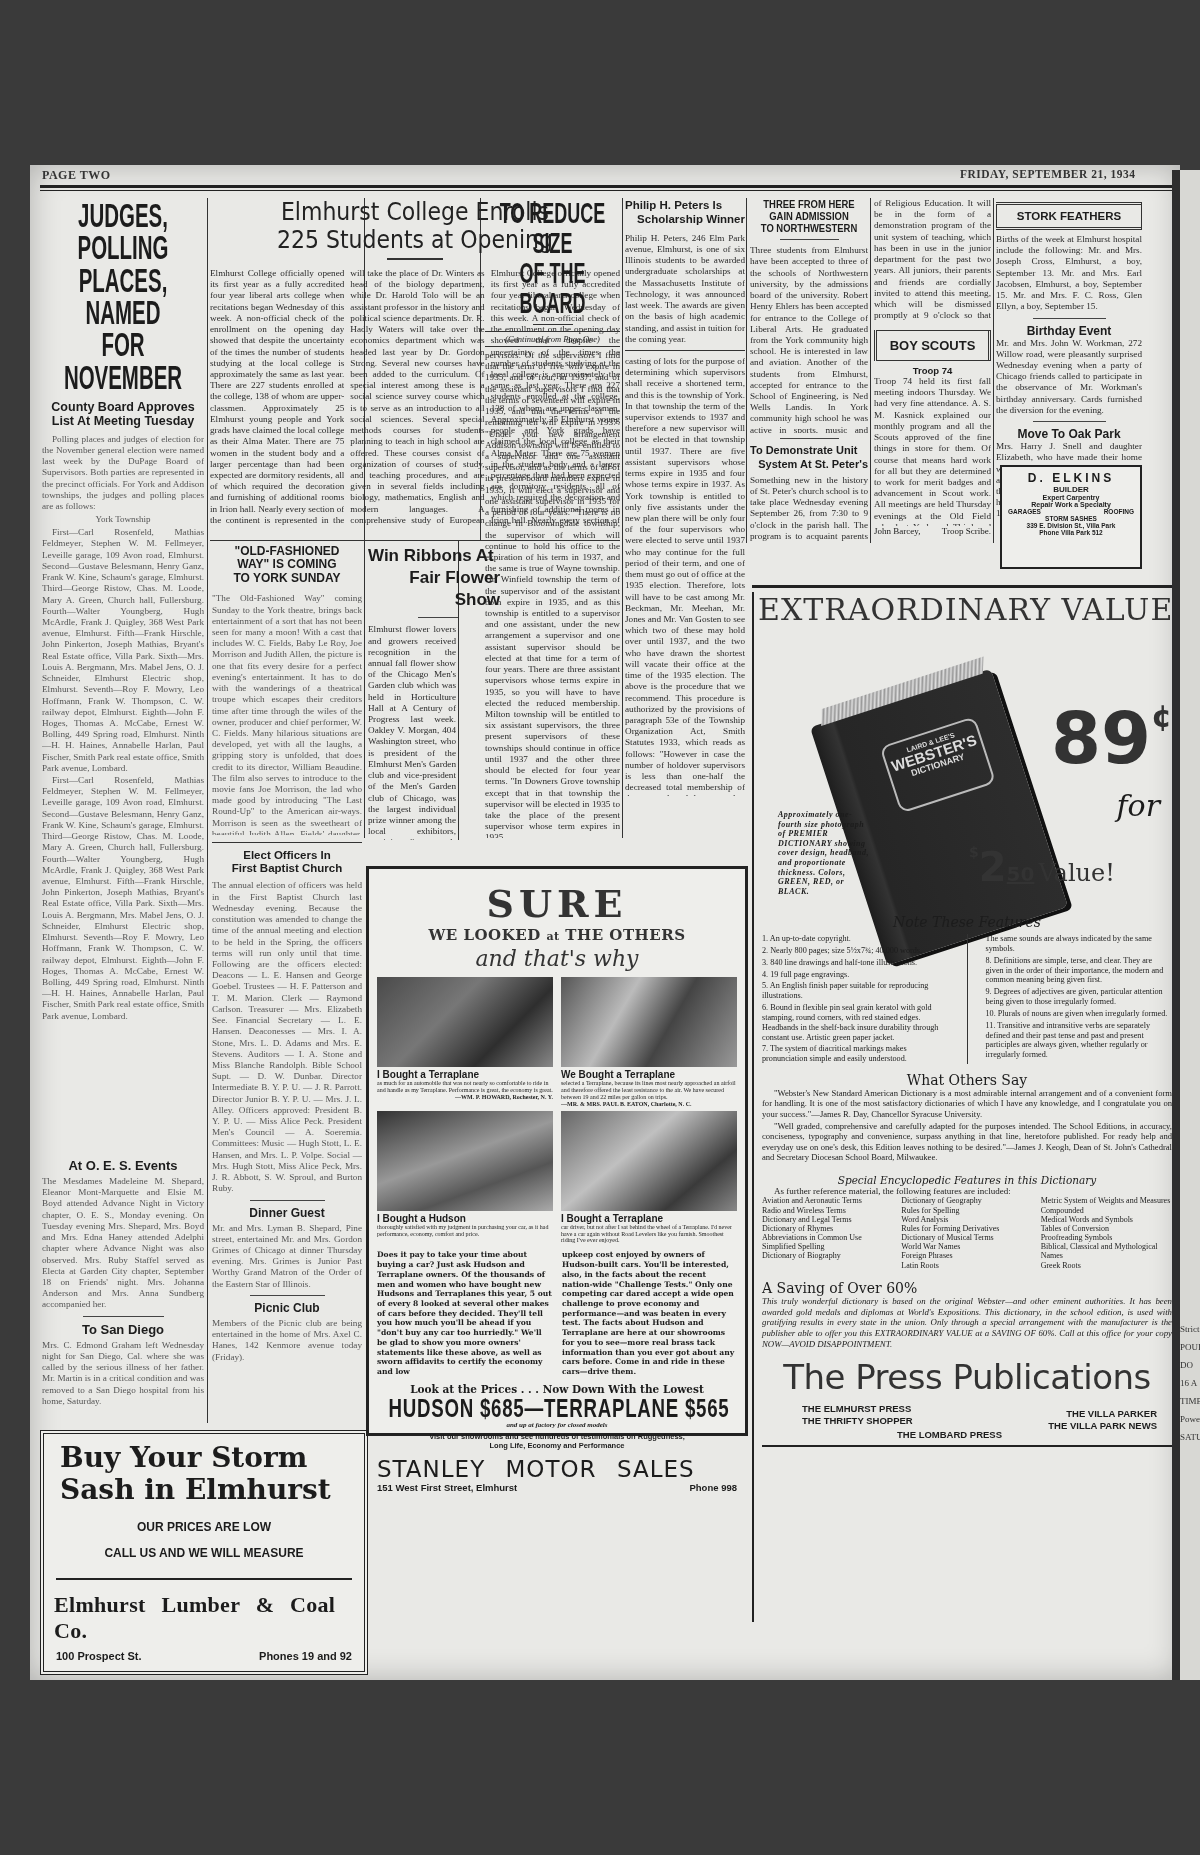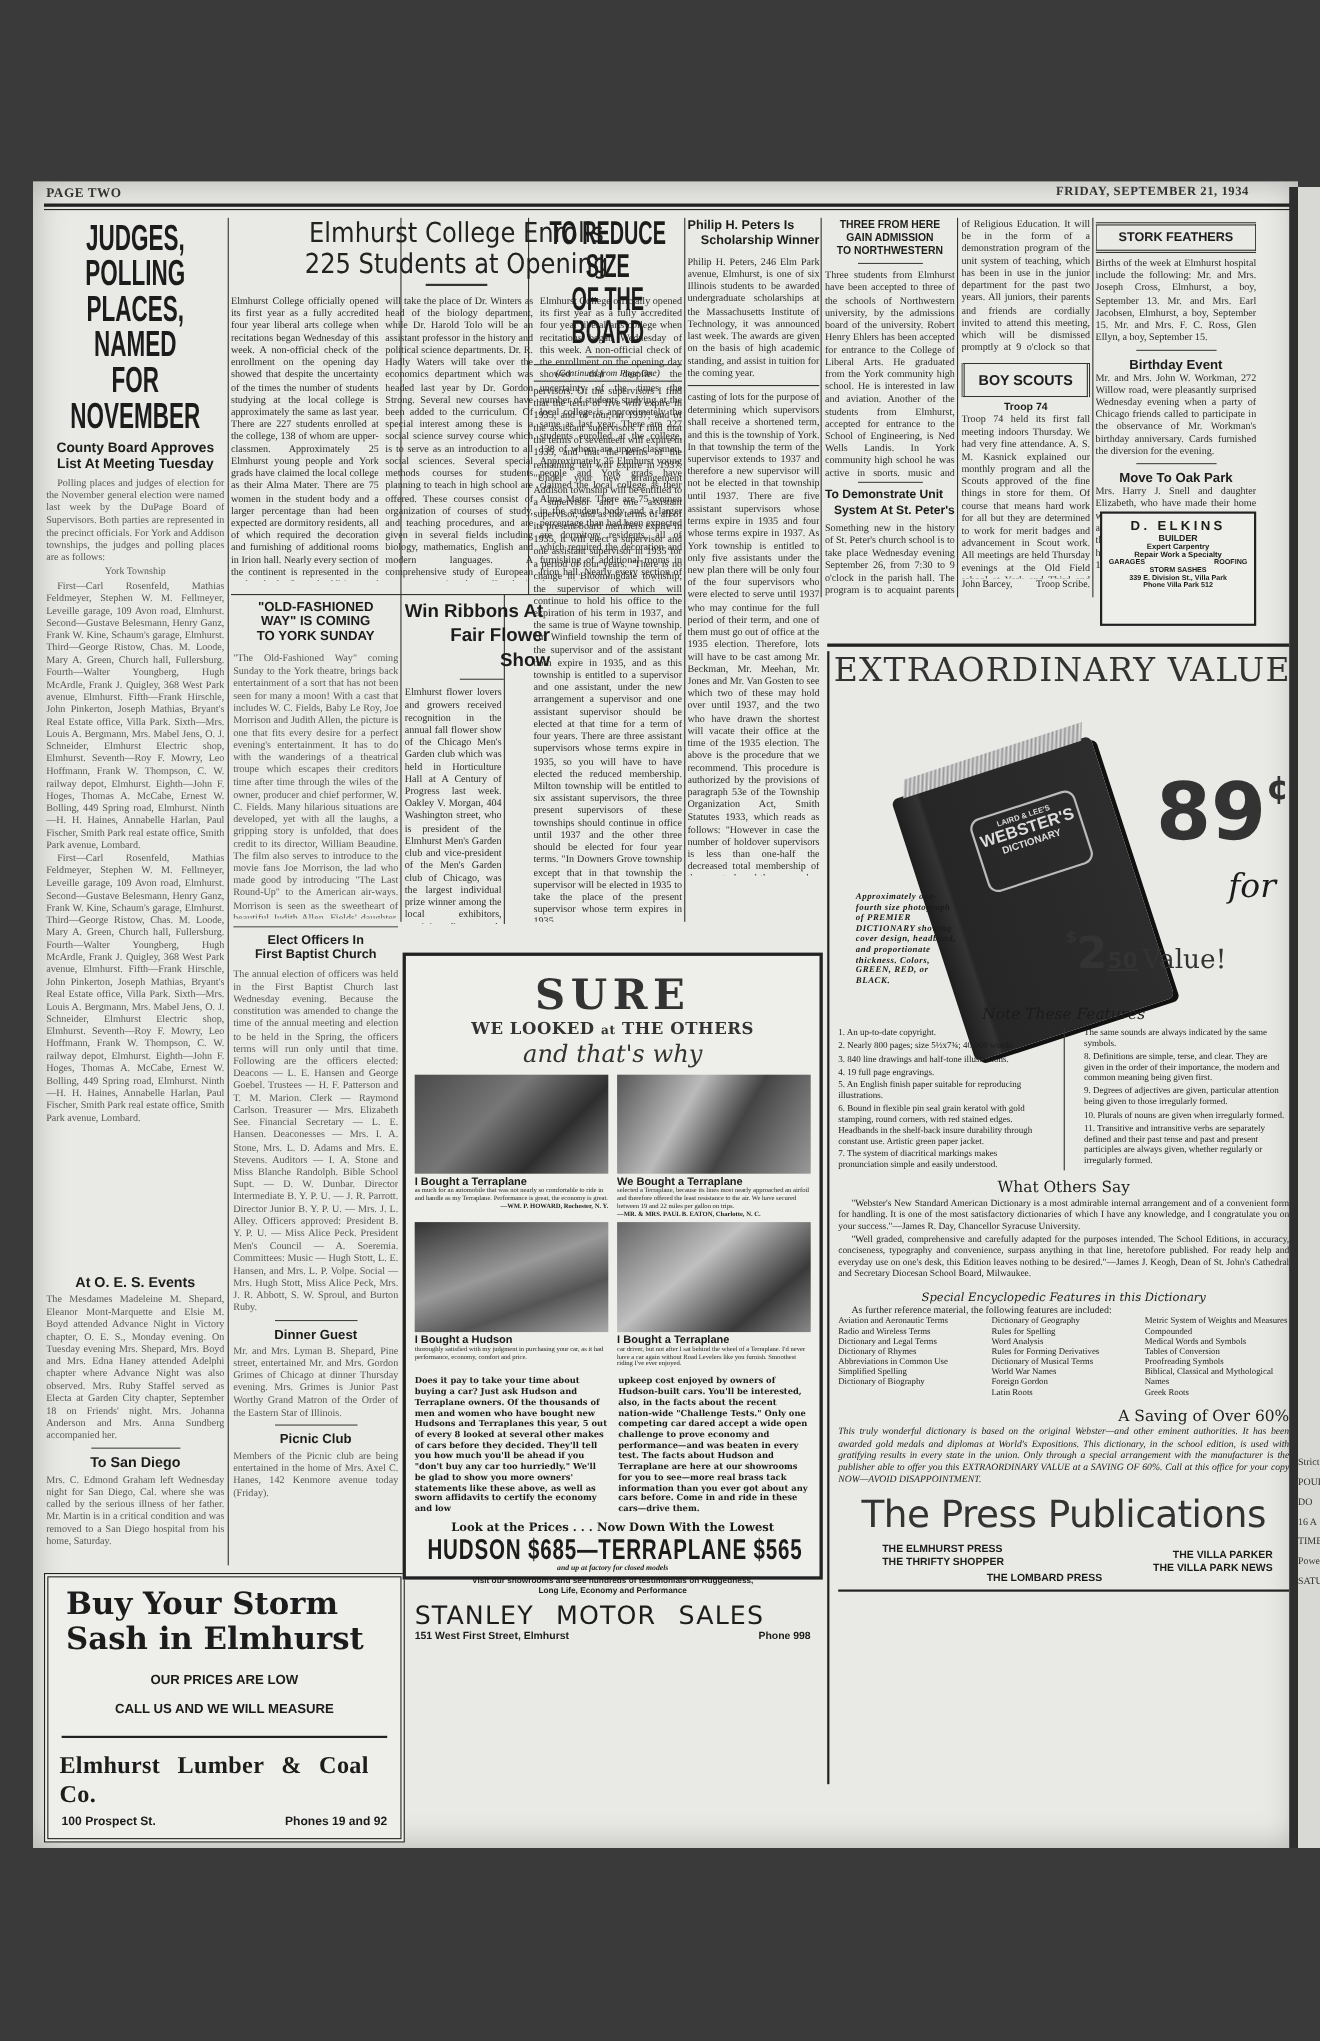--- a/index.html
+++ b/index.html
@@ -316,34 +316,34 @@
         <div>Simplified Spelling</div>
         <div>Dictionary of Biography</div>
       </div>
       <div style="flex:1;">
         <div>Dictionary of Geography</div>
         <div>Rules for Spelling</div>
         <div>Word Analysis</div>
         <div>Rules for Forming Derivatives</div>
         <div>Dictionary of Musical Terms</div>
         <div>World War Names</div>
-        <div>Foreign Gordon</div>
+        <div>Foreign Phrases</div>
         <div>Latin Roots</div>
       </div>
       <div style="flex:1;">
         <div>Metric System of Weights and Measures Compounded</div>
         <div>Medical Words and Symbols</div>
         <div>Tables of Conversion</div>
         <div>Proofreading Symbols</div>
         <div>Biblical, Classical and Mythological Names</div>
         <div>Greek Roots</div>
       </div>
     </div>
 
-    <div style="font-family:'DejaVu Serif',serif; font-size:14px; text-align:right; margin-top:10px;">A Saving of Over 60%</div>
+    <div style="font-family:'DejaVu Serif',serif; font-size:14px; text-align:left; margin-top:10px;">A Saving of Over 60%</div>
     <div style="font-style:italic; font-size:8.8px; line-height:1.22; text-align:justify;">This truly wonderful dictionary is based on the original Webster—and other eminent authorities. It has been awarded gold medals and diplomas at World's Expositions. This dictionary, in the school edition, is used with gratifying results in every state in the union. Only through a special arrangement with the manufacturer is the publisher able to offer you this EXTRAORDINARY VALUE at a SAVING OF 60%. Call at this office for your copy NOW—AVOID DISAPPOINTMENT.</div>
 
     <div style="font-family:'DejaVu Sans',sans-serif; font-size:34px; text-align:center; margin-top:8px; color:#333; letter-spacing:-0.5px;">The Press Publications</div>
     <div style="position:relative; height:40px; font-family:'Liberation Sans',sans-serif; font-weight:bold; font-size:9.5px; margin-top:6px;">
       <div style="position:absolute; left:40px; top:0;">THE ELMHURST PRESS</div>
       <div style="position:absolute; left:40px; top:12px;">THE THRIFTY SHOPPER</div>
       <div style="position:absolute; left:135px; top:26px;">THE LOMBARD PRESS</div>
       <div style="position:absolute; right:15px; top:5px;">THE VILLA PARKER</div>
       <div style="position:absolute; right:15px; top:17px;">THE VILLA PARK NEWS</div>
     </div>

